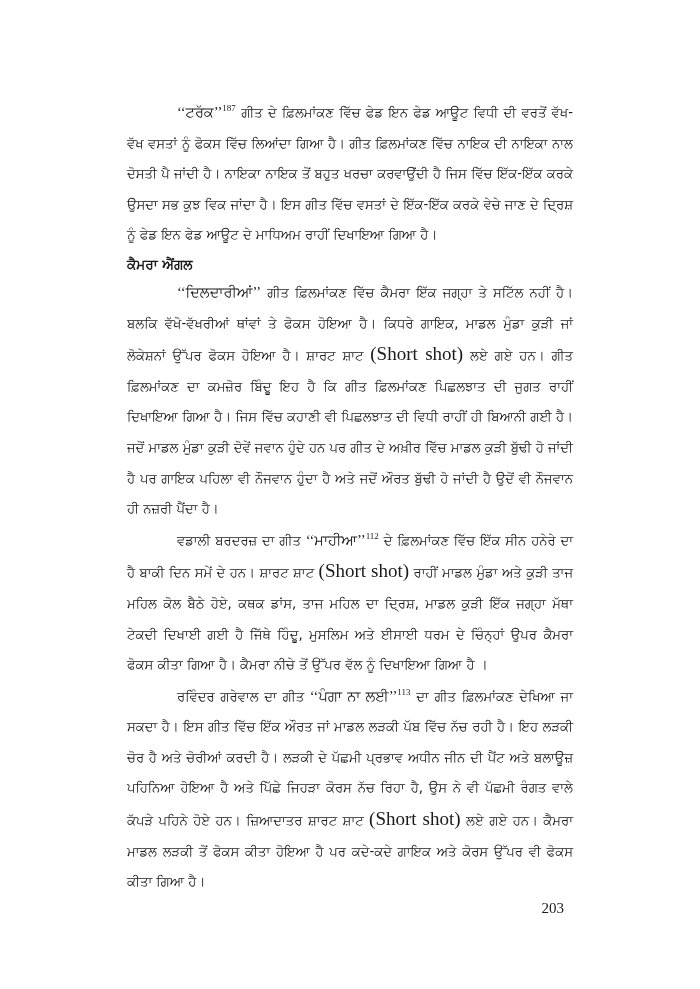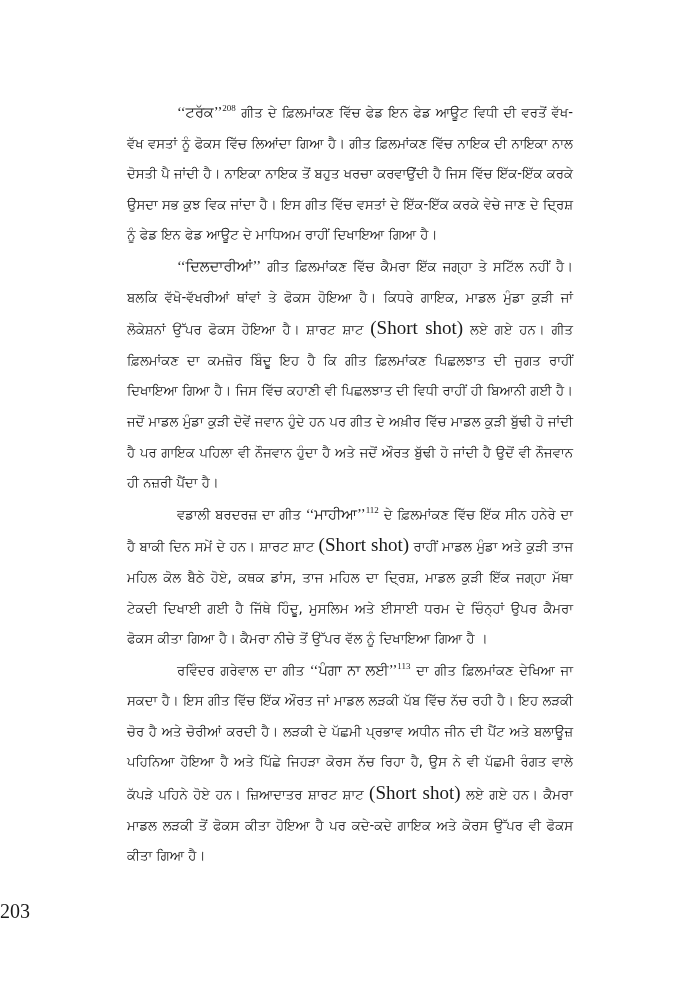--- a/index.html
+++ b/index.html
@@ -9,31 +9,32 @@
     font-family: "DejaVu Sans", sans-serif; font-size: 13.2px; color: #1a1a1a;
     line-height: 30.6px; text-align: justify;
   }
   .para { margin: 0; text-align: justify; }
   .indent { text-indent: 50px; }
   .heading { margin: 0; font-weight: bold; font-size: 13.6px; line-height: 26px; }
   .latin { font-family: "Liberation Serif", serif; font-size: 19px; }
   sup { font-family: "Liberation Serif", serif; font-size: 9px; line-height: 0; vertical-align: 6px; }
   .q { font-family: "Liberation Serif", serif; font-size: 14.5px; margin-top: 28px; }
   .page-number {
-    position: absolute; left: 0; width: 564px; top: 900px; text-align: left;
-    font-family: "Liberation Serif", serif; font-size: 20px; color: #1a1a1a;
+    position: absolute; left: 0; width: 564px; top: 900px; text-align: right;
+    font-family: "Liberation Serif", serif; font-size: 15px; color: #1a1a1a;
   }
 </style>
 </head>
 <body>
 
 <div class="page">
   <p class="para indent">
-    <span class="q">‘‘ਟਰੱਕ’’</span><sup>208</sup><span> ਗੀਤ ਦੇ ਫ਼ਿਲਮਾਂਕਣ ਵਿੱਚ ਫੇਡ ਇਨ ਫੇਡ ਆਊਟ ਵਿਧੀ ਦੀ ਵਰਤੋਂ ਵੱਖ-ਵੱਖ ਵਸਤਾਂ ਨੂੰ ਫੋਕਸ ਵਿੱਚ ਲਿਆਂਦਾ ਗਿਆ ਹੈ। ਗੀਤ ਫ਼ਿਲਮਾਂਕਣ ਵਿੱਚ ਨਾਇਕ ਦੀ ਨਾਇਕਾ ਨਾਲ ਦੋਸਤੀ ਪੈ ਜਾਂਦੀ ਹੈ। ਨਾਇਕਾ ਨਾਇਕ ਤੋਂ ਬਹੁਤ ਖਰਚਾ ਕਰਵਾਉਂਦੀ ਹੈ ਜਿਸ ਵਿੱਚ ਇੱਕ-ਇੱਕ ਕਰਕੇ ਉਸਦਾ ਸਭ ਕੁਝ ਵਿਕ ਜਾਂਦਾ ਹੈ। ਇਸ ਗੀਤ ਵਿੱਚ ਵਸਤਾਂ ਦੇ ਇੱਕ-ਇੱਕ ਕਰਕੇ ਵੇਚੇ ਜਾਣ ਦੇ ਦ੍ਰਿਸ਼ ਨੂੰ ਫੇਡ ਇਨ ਫੇਡ ਆਊਟ ਦੇ ਮਾਧਿਅਮ ਰਾਹੀਂ ਦਿਖਾਇਆ ਗਿਆ ਹੈ।</span>
+    <span class="q">‘‘ਟਰੱਕ’’</span><sup>187</sup><span> ਗੀਤ ਦੇ ਫ਼ਿਲਮਾਂਕਣ ਵਿੱਚ ਫੇਡ ਇਨ ਫੇਡ ਆਊਟ ਵਿਧੀ ਦੀ ਵਰਤੋਂ ਵੱਖ-ਵੱਖ ਵਸਤਾਂ ਨੂੰ ਫੋਕਸ ਵਿੱਚ ਲਿਆਂਦਾ ਗਿਆ ਹੈ। ਗੀਤ ਫ਼ਿਲਮਾਂਕਣ ਵਿੱਚ ਨਾਇਕ ਦੀ ਨਾਇਕਾ ਨਾਲ ਦੋਸਤੀ ਪੈ ਜਾਂਦੀ ਹੈ। ਨਾਇਕਾ ਨਾਇਕ ਤੋਂ ਬਹੁਤ ਖਰਚਾ ਕਰਵਾਉਂਦੀ ਹੈ ਜਿਸ ਵਿੱਚ ਇੱਕ-ਇੱਕ ਕਰਕੇ ਉਸਦਾ ਸਭ ਕੁਝ ਵਿਕ ਜਾਂਦਾ ਹੈ। ਇਸ ਗੀਤ ਵਿੱਚ ਵਸਤਾਂ ਦੇ ਇੱਕ-ਇੱਕ ਕਰਕੇ ਵੇਚੇ ਜਾਣ ਦੇ ਦ੍ਰਿਸ਼ ਨੂੰ ਫੇਡ ਇਨ ਫੇਡ ਆਊਟ ਦੇ ਮਾਧਿਅਮ ਰਾਹੀਂ ਦਿਖਾਇਆ ਗਿਆ ਹੈ।</span>
   </p>
+  <h3 class="heading">ਕੈਮਰਾ ਐਂਗਲ</h3>
   <p class="para indent">
     <span class="q">‘‘ਦਿਲਦਾਰੀਆਂ’’</span><span> ਗੀਤ ਫ਼ਿਲਮਾਂਕਣ ਵਿੱਚ ਕੈਮਰਾ ਇੱਕ ਜਗ੍ਹਾ ਤੇ ਸਟਿੱਲ ਨਹੀਂ ਹੈ। ਬਲਕਿ ਵੱਖੋ-ਵੱਖਰੀਆਂ ਥਾਂਵਾਂ ਤੇ ਫੋਕਸ ਹੋਇਆ ਹੈ। ਕਿਧਰੇ ਗਾਇਕ, ਮਾਡਲ ਮੁੰਡਾ ਕੁੜੀ ਜਾਂ ਲੋਕੇਸ਼ਨਾਂ ਉੱਪਰ ਫੋਕਸ ਹੋਇਆ ਹੈ। ਸ਼ਾਰਟ ਸ਼ਾਟ </span><span class="latin">(Short shot)</span><span> ਲਏ ਗਏ ਹਨ। ਗੀਤ ਫ਼ਿਲਮਾਂਕਣ ਦਾ ਕਮਜ਼ੋਰ ਬਿੰਦੂ ਇਹ ਹੈ ਕਿ ਗੀਤ ਫ਼ਿਲਮਾਂਕਣ ਪਿਛਲਝਾਤ ਦੀ ਜੁਗਤ ਰਾਹੀਂ ਦਿਖਾਇਆ ਗਿਆ ਹੈ। ਜਿਸ ਵਿੱਚ ਕਹਾਣੀ ਵੀ ਪਿਛਲਝਾਤ ਦੀ ਵਿਧੀ ਰਾਹੀਂ ਹੀ ਬਿਆਨੀ ਗਈ ਹੈ। ਜਦੋਂ ਮਾਡਲ ਮੁੰਡਾ ਕੁੜੀ ਦੋਵੇਂ ਜਵਾਨ ਹੁੰਦੇ ਹਨ ਪਰ ਗੀਤ ਦੇ ਅਖ਼ੀਰ ਵਿੱਚ ਮਾਡਲ ਕੁੜੀ ਬੁੱਢੀ ਹੋ ਜਾਂਦੀ ਹੈ ਪਰ ਗਾਇਕ ਪਹਿਲਾ ਵੀ ਨੌਜਵਾਨ ਹੁੰਦਾ ਹੈ ਅਤੇ ਜਦੋਂ ਔਰਤ ਬੁੱਢੀ ਹੋ ਜਾਂਦੀ ਹੈ ਉਦੋਂ ਵੀ ਨੌਜਵਾਨ ਹੀ ਨਜ਼ਰੀ ਪੈਂਦਾ ਹੈ।</span>
   </p>
   <p class="para indent">
     <span>ਵਡਾਲੀ ਬਰਦਰਜ਼ ਦਾ ਗੀਤ </span><span class="q">‘‘ਮਾਹੀਆ’’</span><sup>112</sup><span> ਦੇ ਫ਼ਿਲਮਾਂਕਣ ਵਿੱਚ ਇੱਕ ਸੀਨ ਹਨੇਰੇ ਦਾ ਹੈ ਬਾਕੀ ਦਿਨ ਸਮੇਂ ਦੇ ਹਨ। ਸ਼ਾਰਟ ਸ਼ਾਟ </span><span class="latin">(Short shot)</span><span>  ਰਾਹੀਂ ਮਾਡਲ ਮੁੰਡਾ ਅਤੇ ਕੁੜੀ ਤਾਜ ਮਹਿਲ ਕੋਲ ਬੈਠੇ ਹੋਏ, ਕਥਕ ਡਾਂਸ, ਤਾਜ ਮਹਿਲ ਦਾ ਦ੍ਰਿਸ਼, ਮਾਡਲ ਕੁੜੀ ਇੱਕ ਜਗ੍ਹਾ ਮੱਥਾ ਟੇਕਦੀ ਦਿਖਾਈ ਗਈ ਹੈ ਜਿੱਥੇ ਹਿੰਦੂ, ਮੁਸਲਿਮ ਅਤੇ ਈਸਾਈ ਧਰਮ ਦੇ ਚਿੰਨ੍ਹਾਂ ਉਪਰ ਕੈਮਰਾ ਫੋਕਸ ਕੀਤਾ ਗਿਆ ਹੈ। ਕੈਮਰਾ ਨੀਚੇ ਤੋਂ ਉੱਪਰ ਵੱਲ ਨੂੰ ਦਿਖਾਇਆ ਗਿਆ ਹੈ ।</span>
   </p>
   <p class="para indent">
     <span>ਰਵਿੰਦਰ ਗਰੇਵਾਲ ਦਾ ਗੀਤ </span><span class="q">‘‘ਪੰਗਾ ਨਾ ਲਈ’’</span><sup>113</sup><span> ਦਾ ਗੀਤ ਫ਼ਿਲਮਾਂਕਣ ਦੇਖਿਆ ਜਾ ਸਕਦਾ ਹੈ। ਇਸ ਗੀਤ ਵਿੱਚ ਇੱਕ ਔਰਤ ਜਾਂ ਮਾਡਲ ਲੜਕੀ ਪੱਬ ਵਿੱਚ ਨੱਚ ਰਹੀ ਹੈ। ਇਹ ਲੜਕੀ ਚੋਰ ਹੈ ਅਤੇ ਚੋਰੀਆਂ ਕਰਦੀ ਹੈ। ਲੜਕੀ ਦੇ ਪੱਛਮੀ ਪ੍ਰਭਾਵ ਅਧੀਨ ਜੀਨ ਦੀ ਪੈਂਟ ਅਤੇ ਬਲਾਊਜ਼ ਪਹਿਨਿਆ ਹੋਇਆ ਹੈ ਅਤੇ ਪਿੱਛੇ ਜਿਹੜਾ ਕੋਰਸ ਨੱਚ ਰਿਹਾ ਹੈ, ਉਸ ਨੇ ਵੀ ਪੱਛਮੀ ਰੰਗਤ ਵਾਲੇ ਕੱਪੜੇ ਪਹਿਨੇ ਹੋਏ ਹਨ। ਜ਼ਿਆਦਾਤਰ ਸ਼ਾਰਟ ਸ਼ਾਟ </span><span class="latin">(Short shot)</span><span> ਲਏ ਗਏ ਹਨ। ਕੈਮਰਾ ਮਾਡਲ ਲੜਕੀ ਤੋਂ ਫੋਕਸ ਕੀਤਾ ਹੋਇਆ ਹੈ ਪਰ ਕਦੇ-ਕਦੇ ਗਾਇਕ ਅਤੇ ਕੋਰਸ ਉੱਪਰ ਵੀ ਫੋਕਸ ਕੀਤਾ ਗਿਆ ਹੈ।</span>
   </p>
 </div>

